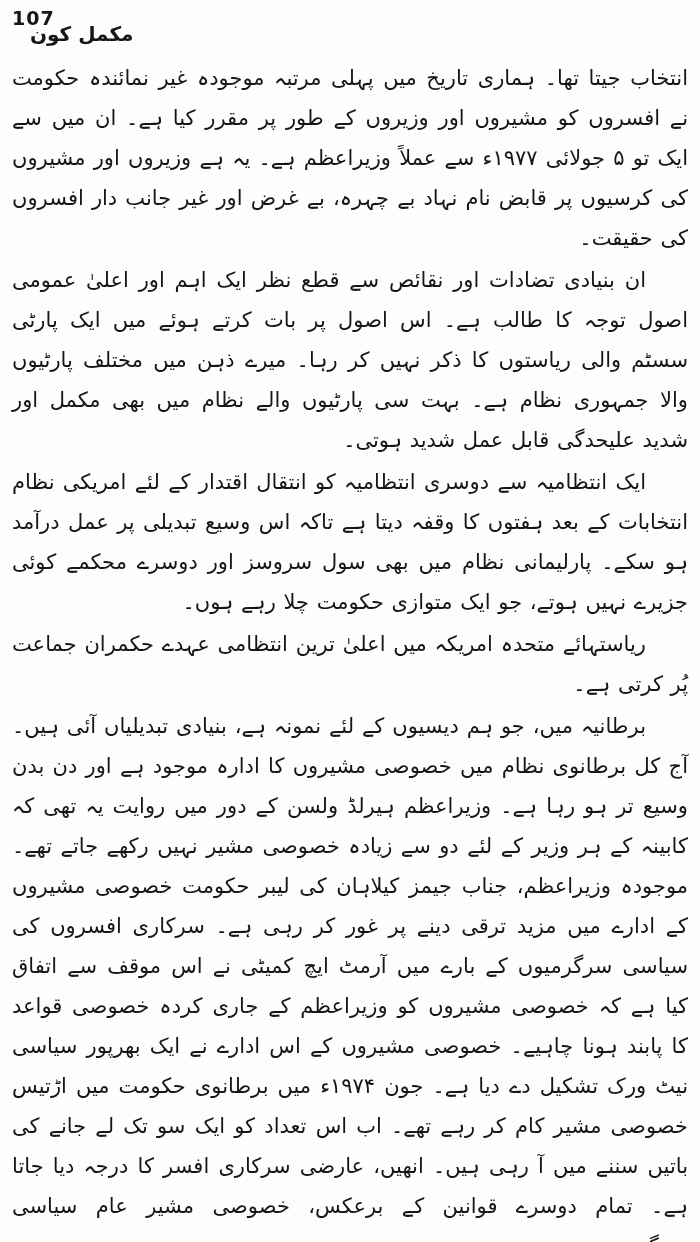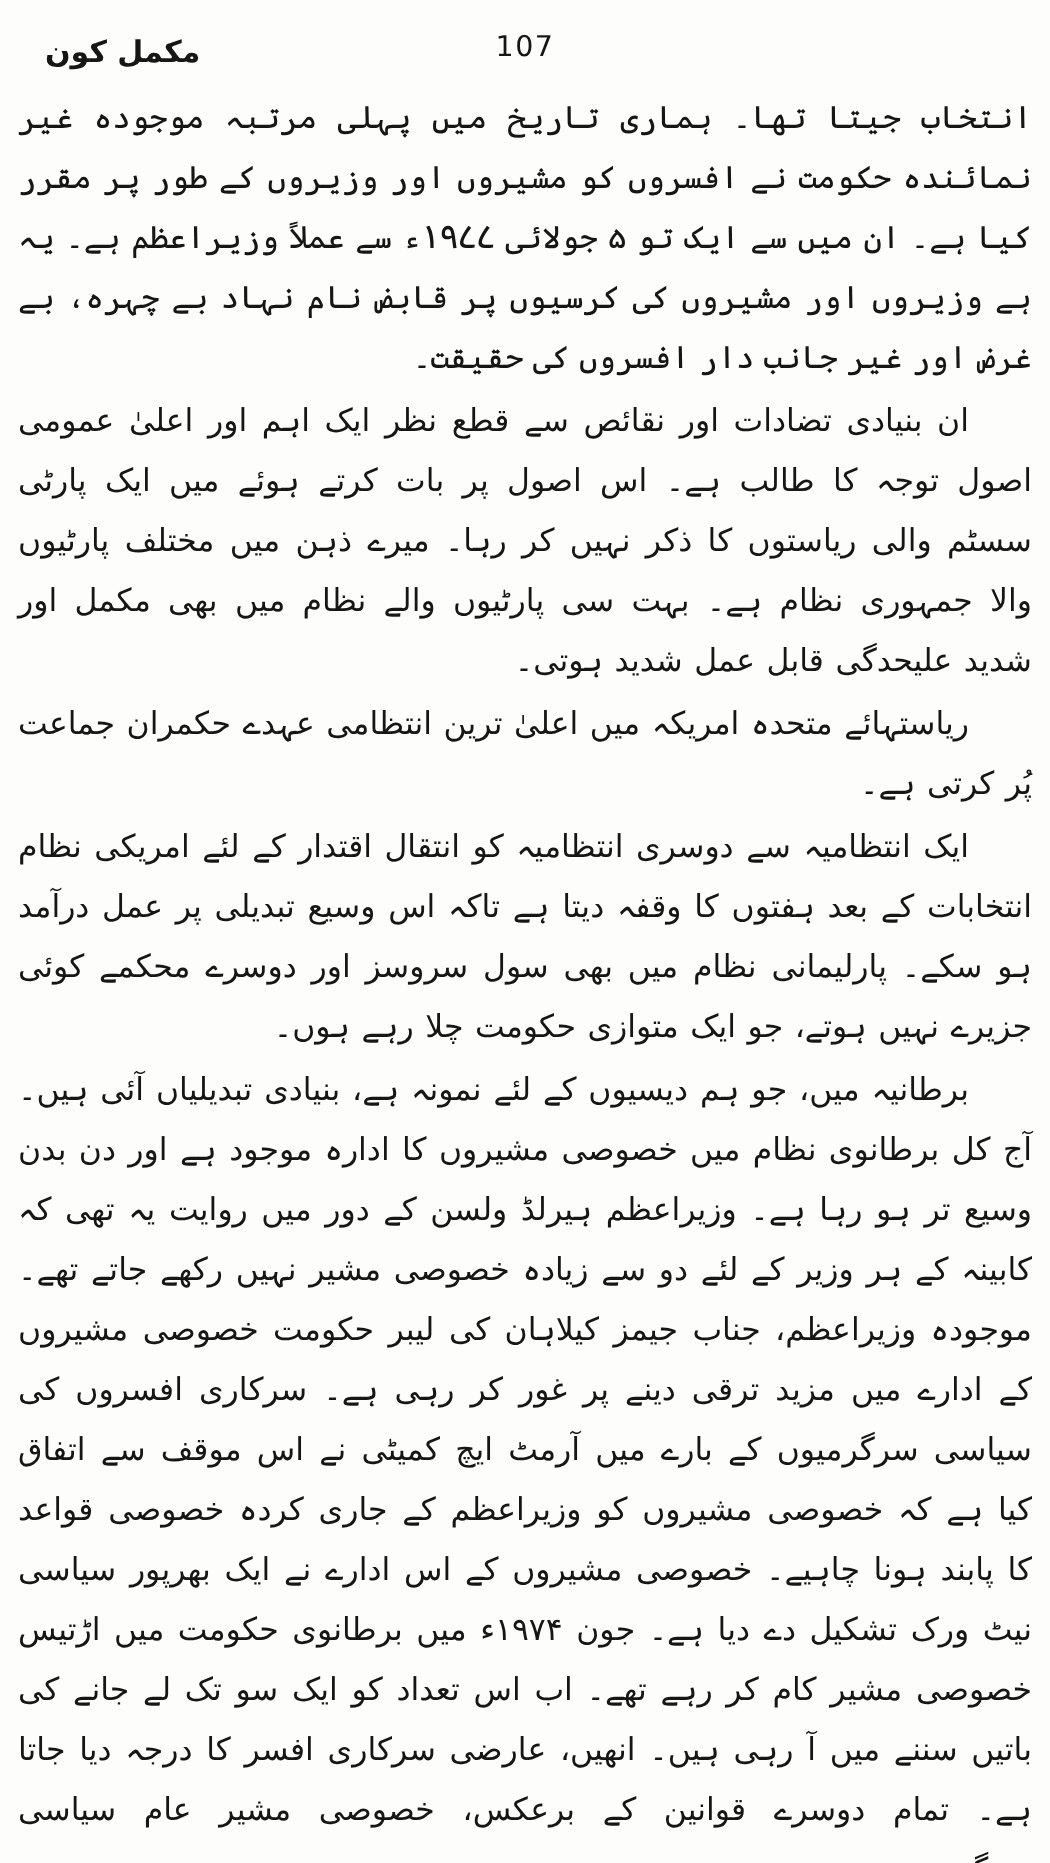--- a/index.html
+++ b/index.html
@@ -19,27 +19,26 @@
     overflow: hidden;
     box-sizing: border-box;
     padding: 6px 12px 10px 12px;
   }
   .page-header {
     position: relative;
     height: 52px;
   }
   .page-number {
     position: absolute;
-    top: 14px;
+    top: 1px;
     left: 0;
     right: 0;
-    text-align: center;
     font-family: "DejaVu Sans", sans-serif;
     font-size: 19px;
-    font-weight: normal;
+    font-weight: bold;
     letter-spacing: 1px;
     direction: ltr;
   }
   .book-title {
     position: absolute;
     top: 16px;
     
     left: 18px;
     font-size: 20px;
     font-weight: bold;
@@ -50,34 +49,33 @@
     font-size: 21px;
     line-height: 40px;
     word-spacing: 1px;
   }
   .para {
     margin: 0 0 2px 0;
     text-indent: 42px;
   }
   .para.continued {
     text-indent: 0;
-    font-family: Liberation Serif, serif;
   }
 </style>
 </head>
 <body>
 
 <div class="scan-page">
 
   <div class="page-header">
     <div class="page-number">107</div>
     <div class="book-title">مکمل کون</div>
   </div>
 
   <div class="page-body">
     <p class="para continued">انتخاب جیتا تھا۔ ہماری تاریخ میں پہلی مرتبہ موجودہ غیر نمائندہ حکومت نے افسروں کو مشیروں اور وزیروں کے طور پر مقرر کیا ہے۔ ان میں سے ایک تو ۵ جولائی ۱۹۷۷ء سے عملاً وزیراعظم ہے۔ یہ ہے وزیروں اور مشیروں کی کرسیوں پر قابض نام نہاد بے چہرہ، بے غرض اور غیر جانب دار افسروں کی حقیقت۔</p>
     <p class="para">ان بنیادی تضادات اور نقائص سے قطع نظر ایک اہم اور اعلیٰ عمومی اصول توجہ کا طالب ہے۔ اس اصول پر بات کرتے ہوئے میں ایک پارٹی سسٹم والی ریاستوں کا ذکر نہیں کر رہا۔ میرے ذہن میں مختلف پارٹیوں والا جمہوری نظام ہے۔ بہت سی پارٹیوں والے نظام میں بھی مکمل اور شدید علیحدگی قابل عمل شدید ہوتی۔</p>
+    <p class="para">ایک انتظامیہ سے دوسری انتظامیہ کو انتقال اقتدار کے لئے امریکی نظام انتخابات کے بعد ہفتوں کا وقفہ دیتا ہے تاکہ اس وسیع تبدیلی پر عمل درآمد ہو سکے۔ پارلیمانی نظام میں بھی سول سروسز اور دوسرے محکمے کوئی جزیرے نہیں ہوتے، جو ایک متوازی حکومت چلا رہے ہوں۔</p>
     <p class="para">ریاستہائے متحدہ امریکہ میں اعلیٰ ترین انتظامی عہدے حکمران جماعت پُر کرتی ہے۔</p>
-    <p class="para">ایک انتظامیہ سے دوسری انتظامیہ کو انتقال اقتدار کے لئے امریکی نظام انتخابات کے بعد ہفتوں کا وقفہ دیتا ہے تاکہ اس وسیع تبدیلی پر عمل درآمد ہو سکے۔ پارلیمانی نظام میں بھی سول سروسز اور دوسرے محکمے کوئی جزیرے نہیں ہوتے، جو ایک متوازی حکومت چلا رہے ہوں۔</p>
     <p class="para">برطانیہ میں، جو ہم دیسیوں کے لئے نمونہ ہے، بنیادی تبدیلیاں آئی ہیں۔ آج کل برطانوی نظام میں خصوصی مشیروں کا ادارہ موجود ہے اور دن بدن وسیع تر ہو رہا ہے۔ وزیراعظم ہیرلڈ ولسن کے دور میں روایت یہ تھی کہ کابینہ کے ہر وزیر کے لئے دو سے زیادہ خصوصی مشیر نہیں رکھے جاتے تھے۔ موجودہ وزیراعظم، جناب جیمز کیلاہان کی لیبر حکومت خصوصی مشیروں کے ادارے میں مزید ترقی دینے پر غور کر رہی ہے۔ سرکاری افسروں کی سیاسی سرگرمیوں کے بارے میں آرمٹ ایچ کمیٹی نے اس موقف سے اتفاق کیا ہے کہ خصوصی مشیروں کو وزیراعظم کے جاری کردہ خصوصی قواعد کا پابند ہونا چاہیے۔ خصوصی مشیروں کے اس ادارے نے ایک بھرپور سیاسی نیٹ ورک تشکیل دے دیا ہے۔ جون ۱۹۷۴ء میں برطانوی حکومت میں اڑتیس خصوصی مشیر کام کر رہے تھے۔ اب اس تعداد کو ایک سو تک لے جانے کی باتیں سننے میں آ رہی ہیں۔ انھیں، عارضی سرکاری افسر کا درجہ دیا جاتا ہے۔ تمام دوسرے قوانین کے برعکس، خصوصی مشیر عام سیاسی سرگرمیوں میں</p>
   </div>
 
 </div>
 
 </body></html>

